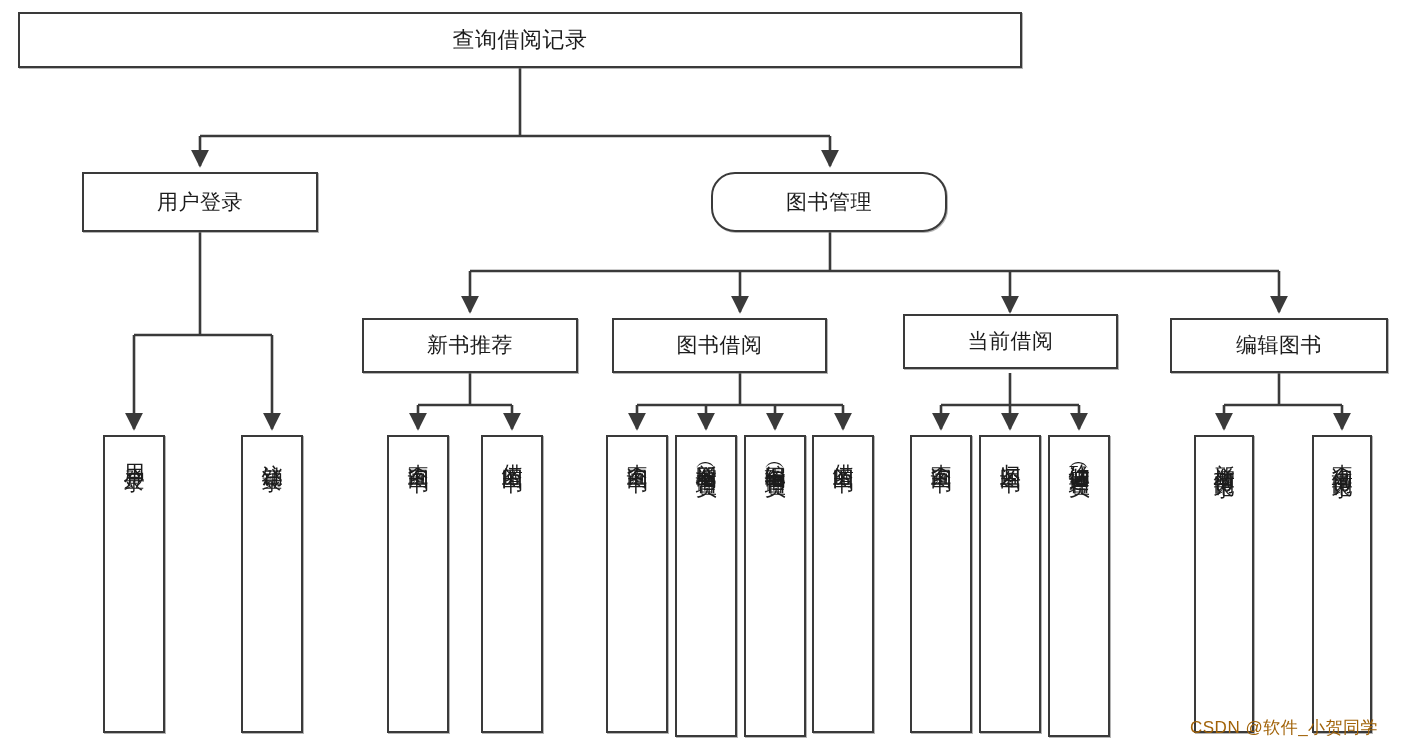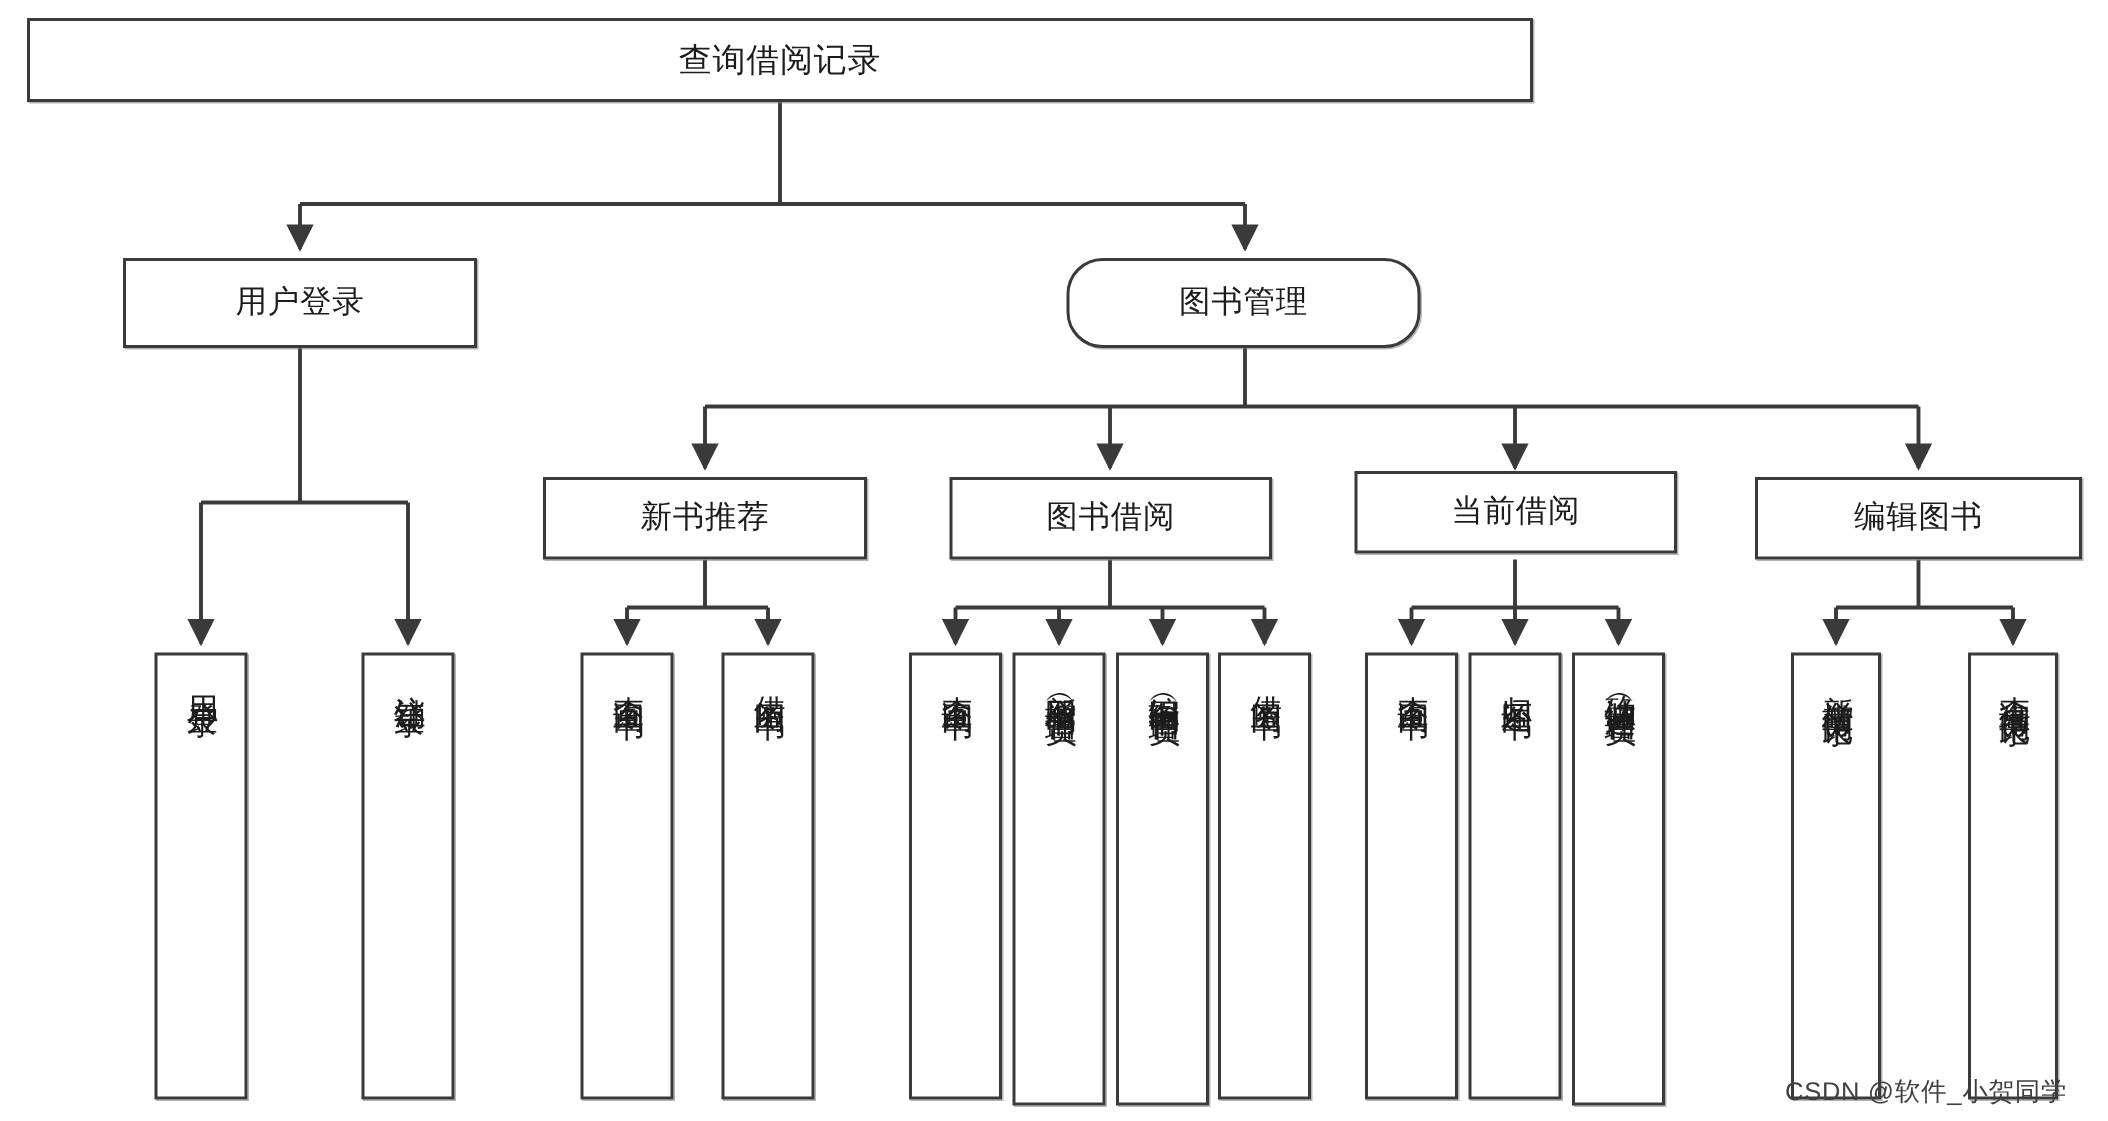--- a/index.html
+++ b/index.html
@@ -64,21 +64,21 @@
     letter-spacing: 3px;
     height: auto;
     max-height: 100%;
   }
   .node.vert.tall .label {
     letter-spacing: 2px;
   }
   .watermark {
     position: absolute;
     font-size: 17px;
-    color: #404040;
+    color: #a16207;
     white-space: nowrap;
     z-index: 5;
     letter-spacing: 0.5px;
   }
 </style>
 </head>
 <body>
 
 <div id="canvas">
 
@@ -139,21 +139,21 @@
   <div class="node horiz" style="left:82px; top:172px; width:236px; height:60px;">
     <span class="label">用户登录</span>
   </div>
   <div class="node horiz" style="left:711px; top:172px; width:236px; height:60px;border-radius:24px;">
     <span class="label">图书管理</span>
   </div>
 
   <div class="node horiz" style="left:362px; top:318px; width:216px; height:55px;">
     <span class="label">新书推荐</span>
   </div>
-  <div class="node horiz" style="left:633px; top:318px; width:215px; height:55px;">
+  <div class="node horiz" style="left:612px; top:318px; width:215px; height:55px;">
     <span class="label">图书借阅</span>
   </div>
   <div class="node horiz" style="left:903px; top:314px; width:215px; height:55px;">
     <span class="label">当前借阅</span>
   </div>
   <div class="node horiz" style="left:1170px; top:318px; width:218px; height:55px;">
     <span class="label">编辑图书</span>
   </div>
 
   <div class="node vert" style="left:103px; top:435px; width:62px; height:298px;">

